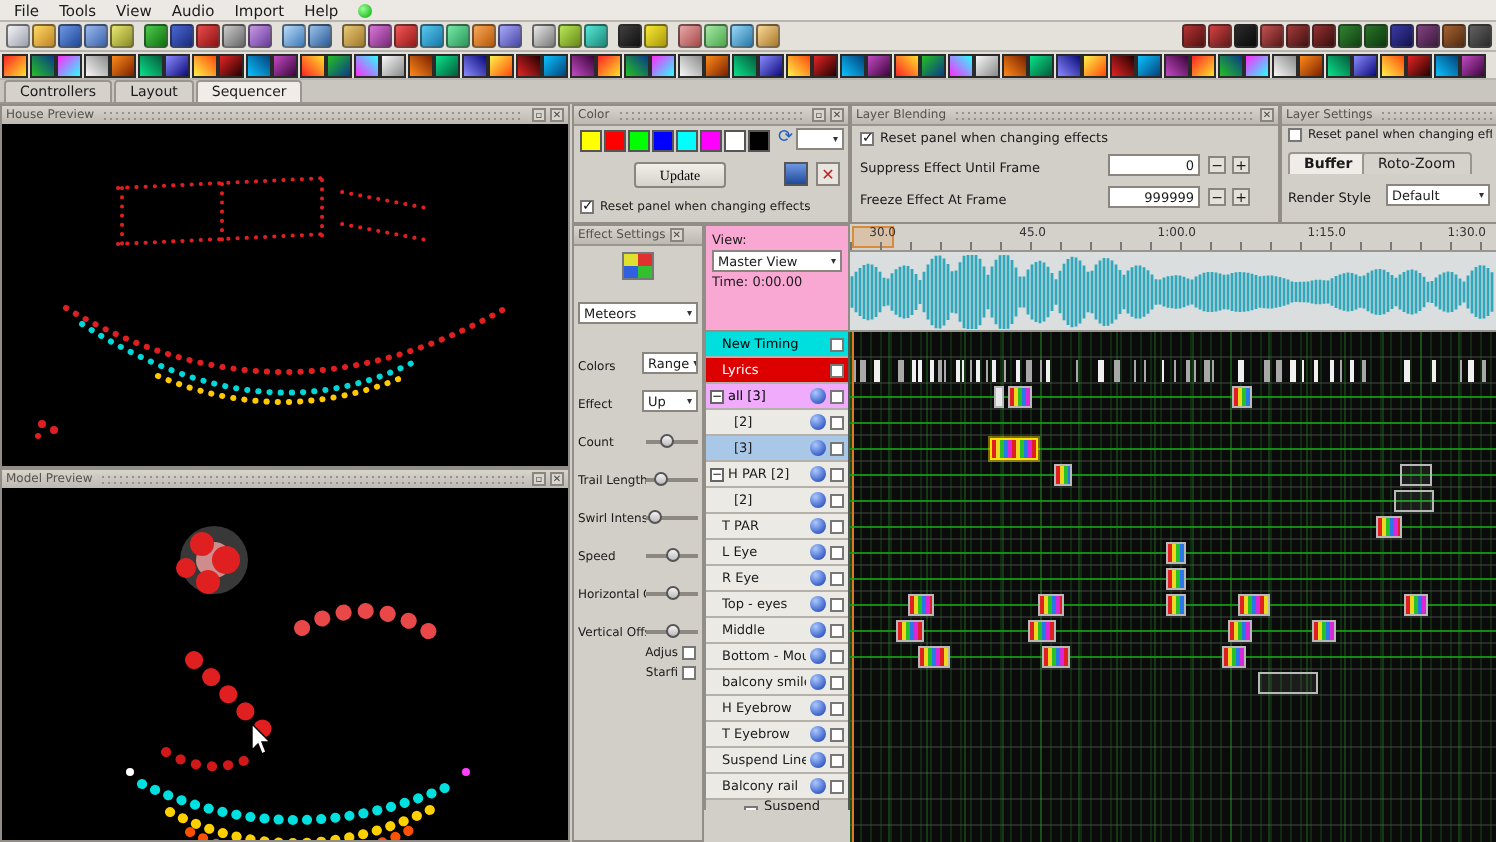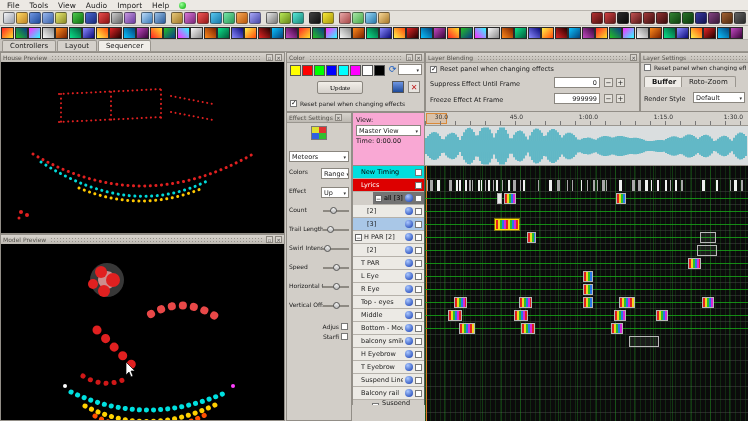--- a/index.html
+++ b/index.html
@@ -50,21 +50,21 @@
   .cklab{font-size:6px;white-space:nowrap;}
   .numbox{display:inline-block;background:#fff;border:1px solid #8a867f;height:11px;line-height:11px;
           font-size:6.5px;padding:0 2px;box-sizing:border-box;text-align:right;}
   .spin{display:inline-block;width:9px;height:9px;border:1px solid #8a867f;background:#e4e1db;font-size:7px;
         line-height:8px;text-align:center;box-sizing:border-box;}
   .swatch{width:11px;height:11px;border:1px solid #555;display:inline-block;margin-right:1px;box-sizing:border-box;}
   .shuffle{color:#2060c0;font-size:9px;}
   .sicon{width:12px;height:12px;background:linear-gradient(#6f96e2,#1e4a9a);border:1px solid #555;
          display:inline-block;box-sizing:border-box;}
   
-  .es-row{display:flex;align-items:flex-start;justify-content:space-between;height:19px;padding:0 2px;}
+  .es-row{display:flex;align-items:flex-end;justify-content:space-between;height:19px;padding:0 2px;}
   .es-label{font-size:6px;white-space:nowrap;overflow:hidden;max-width:34px;}
   .slider{position:relative;width:26px;height:9px;flex:none;}
   .slider .tr{position:absolute;left:0;right:0;top:4px;height:2px;background:#8d8982;}
   .slider .th{position:absolute;top:1px;width:7px;height:7px;border-radius:50%;
               background:linear-gradient(#f2f2f2,#bcbcbc);border:1px solid #555;box-sizing:border-box;}
   .es-check{display:flex;justify-content:flex-end;align-items:center;gap:2px;height:10px;padding-right:3px;font-size:6px;}
   .palbtn{position:absolute;width:16px;height:14px;border:1px solid #777;box-sizing:border-box;
           background:conic-gradient(#e03030 0 25%,#30c030 0 50%,#3060e0 0 75%,#e0e030 0);}
   
   .seqhead{position:absolute;background:#f9a8d4;border:1px solid #928e87;box-sizing:border-box;padding:2px 3px;}
@@ -455,21 +455,21 @@
   <div class="tracklist" style="left:352px;top:166px;width:73px;height:239px">
     <div id="trackrows">
         <div class="trow" style="background: rgb(0, 222, 222); color: rgb(0, 0, 0);">
           <span class="tname">New Timing</span>
           <span class="cb"></span>
         </div>
         <div class="trow" style="background: rgb(221, 0, 0); color: rgb(255, 255, 255);">
           <span class="tname">Lyrics</span>
           <span class="cb"></span>
         </div>
-        <div class="trow" style="background: #737373; color: rgb(0, 0, 0); margin-left: 20px;">
+        <div class="trow" style="background: #f0abfc; color: rgb(0, 0, 0);">
           <span class="collapse">−</span>
           <span class="tname">all [3]</span>
           <span class="sphere"></span>
           <span class="cb"></span>
         </div>
         <div class="trow" style="padding-left: 14px;">
           <span class="tname">[2]</span>
           <span class="sphere"></span>
           <span class="cb"></span>
         </div>

